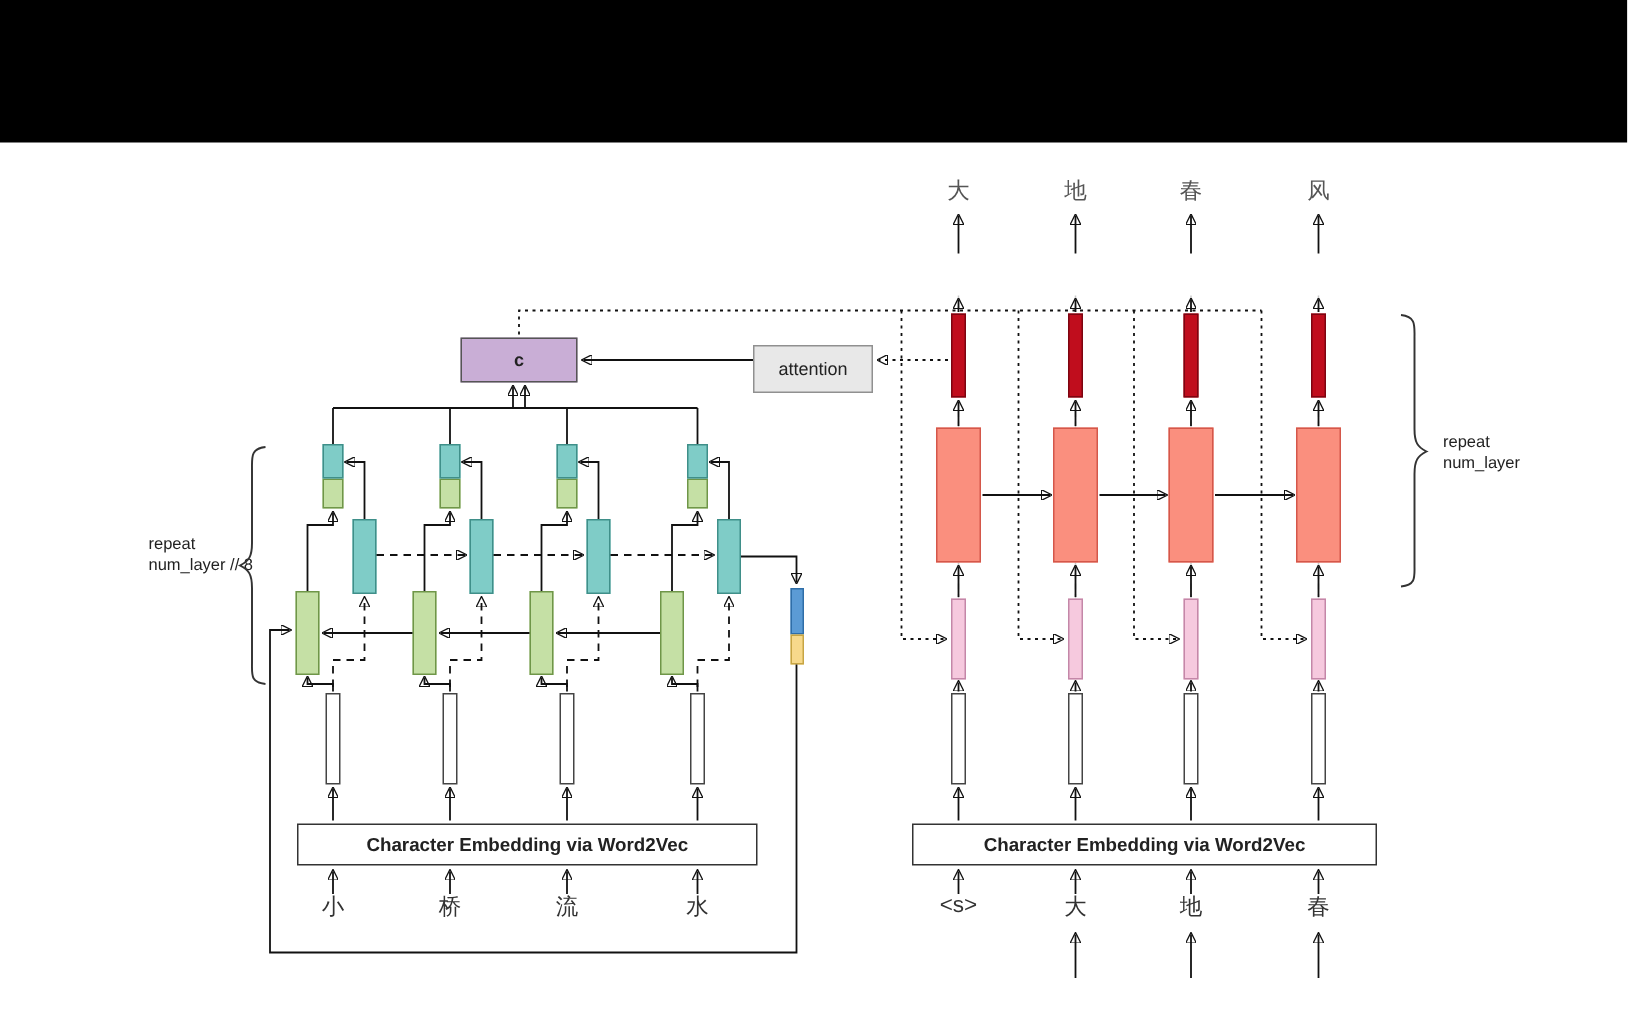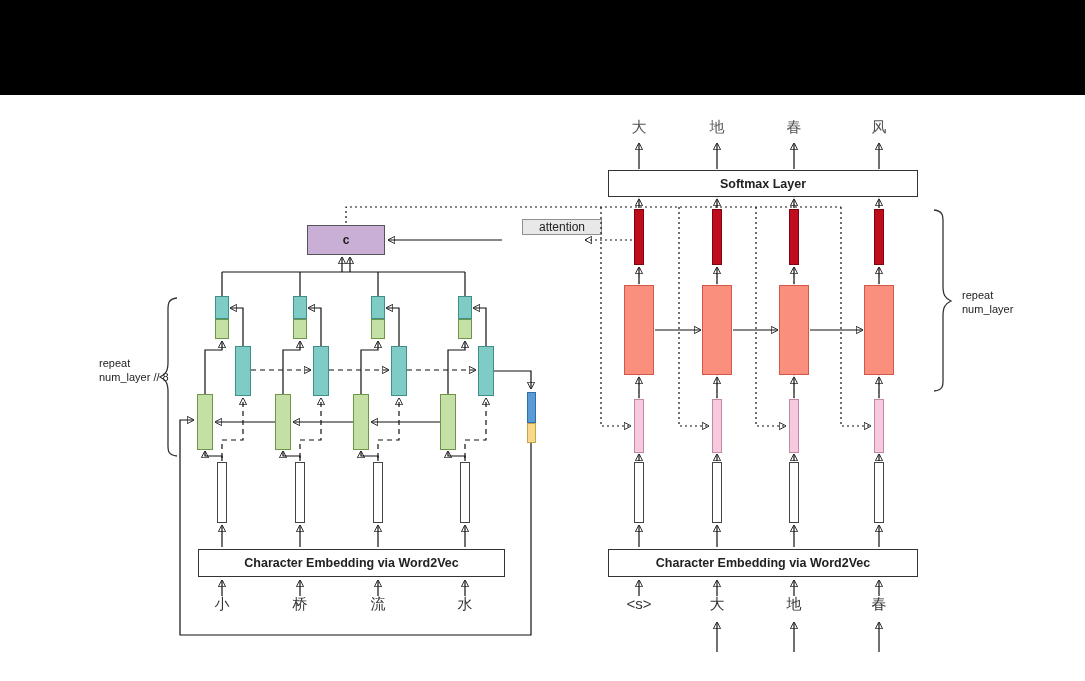--- a/index.html
+++ b/index.html
@@ -76,42 +76,39 @@
   <div class="abs gsmall" style="left:458px;top:319px;width:14px;height:20px;"></div>
 
   <div class="abs tsmall" style="left:215px;top:296px;width:14px;height:23px;"></div>
   <div class="abs tsmall" style="left:293px;top:296px;width:14px;height:23px;"></div>
   <div class="abs tsmall" style="left:371px;top:296px;width:14px;height:23px;"></div>
   <div class="abs tsmall" style="left:458px;top:296px;width:14px;height:23px;"></div>
 
   <div class="abs cbox" style="left:307px;top:225px;width:78px;height:30px;">
     <span>c</span>
   </div>
-  <div class="abs attbox" style="left:502px;top:219px;width:80px;height:16px;margin-left:20px;">
+  <div class="abs attbox" style="left:502px;top:230px;width:80px;height:32px;">
     <span>attention</span>
   </div>
 
   <div class="abs hbar" style="left:527px;top:392px;width:9px;height:31px;"></div>
   <div class="abs ybar" style="left:527px;top:423px;width:9px;height:20px;"></div>
 
   <div class="abs ch" style="left:202px;top:595px;width:40px;">小</div>
   <div class="abs ch" style="left:280px;top:595px;width:40px;">桥</div>
   <div class="abs ch" style="left:358px;top:595px;width:40px;">流</div>
   <div class="abs ch" style="left:445px;top:595px;width:40px;">水</div>
 
   <div class="abs rlabel" style="left:99px;top:356px;width:78px;">
     <div>repeat</div>
     <div>num_layer // 8</div>
   </div>
 
   <div class="abs bigbox" style="left:608px;top:549px;width:310px;height:28px;">
     <span>Character Embedding via Word2Vec</span>
-  </div>
-  <div class="abs bigbox" style="left:608px;top:170px;width:310px;height:27px;">
-    <span>Softmax Layer</span>
   </div>
 
   <div class="abs wbar" style="left:634px;top:462px;width:10px;height:61px;"></div>
   <div class="abs wbar" style="left:712px;top:462px;width:10px;height:61px;"></div>
   <div class="abs wbar" style="left:789px;top:462px;width:10px;height:61px;"></div>
   <div class="abs wbar" style="left:874px;top:462px;width:10px;height:61px;"></div>
 
   <div class="abs pbar" style="left:634px;top:399px;width:10px;height:54px;"></div>
   <div class="abs pbar" style="left:712px;top:399px;width:10px;height:54px;"></div>
   <div class="abs pbar" style="left:789px;top:399px;width:10px;height:54px;"></div>

